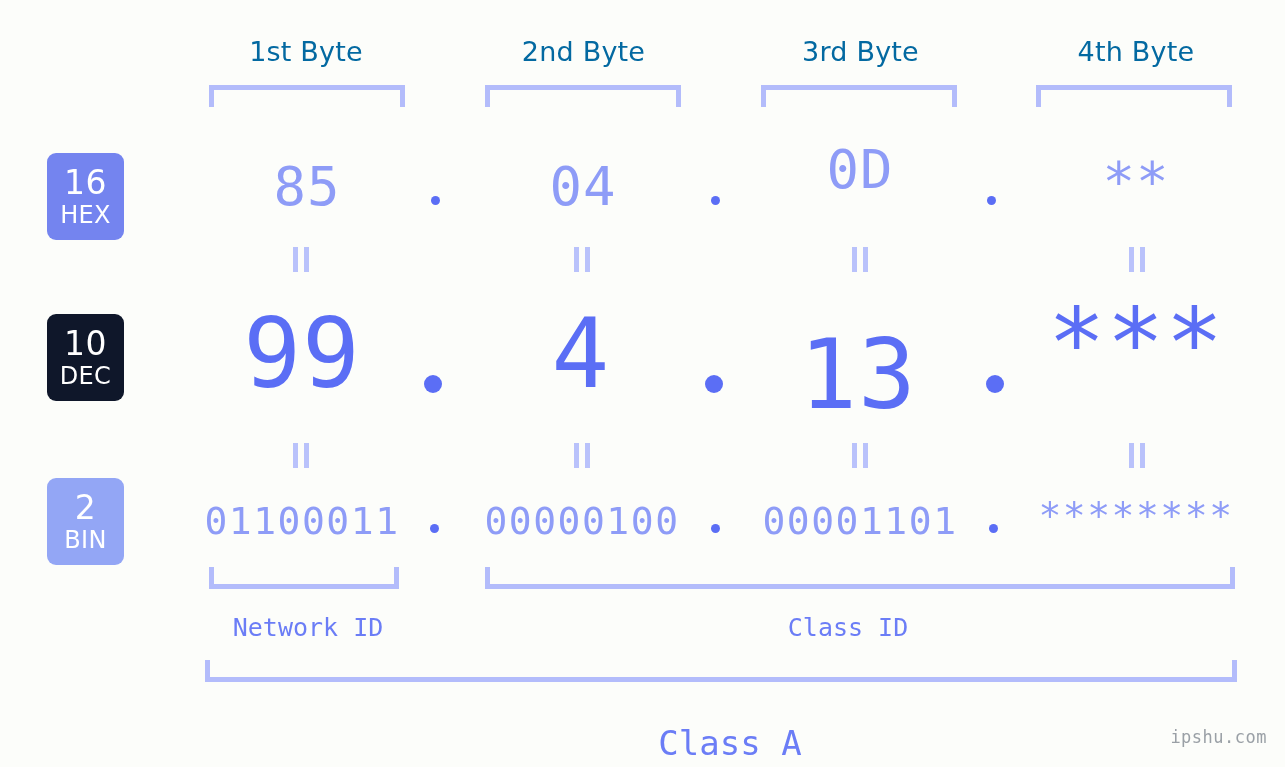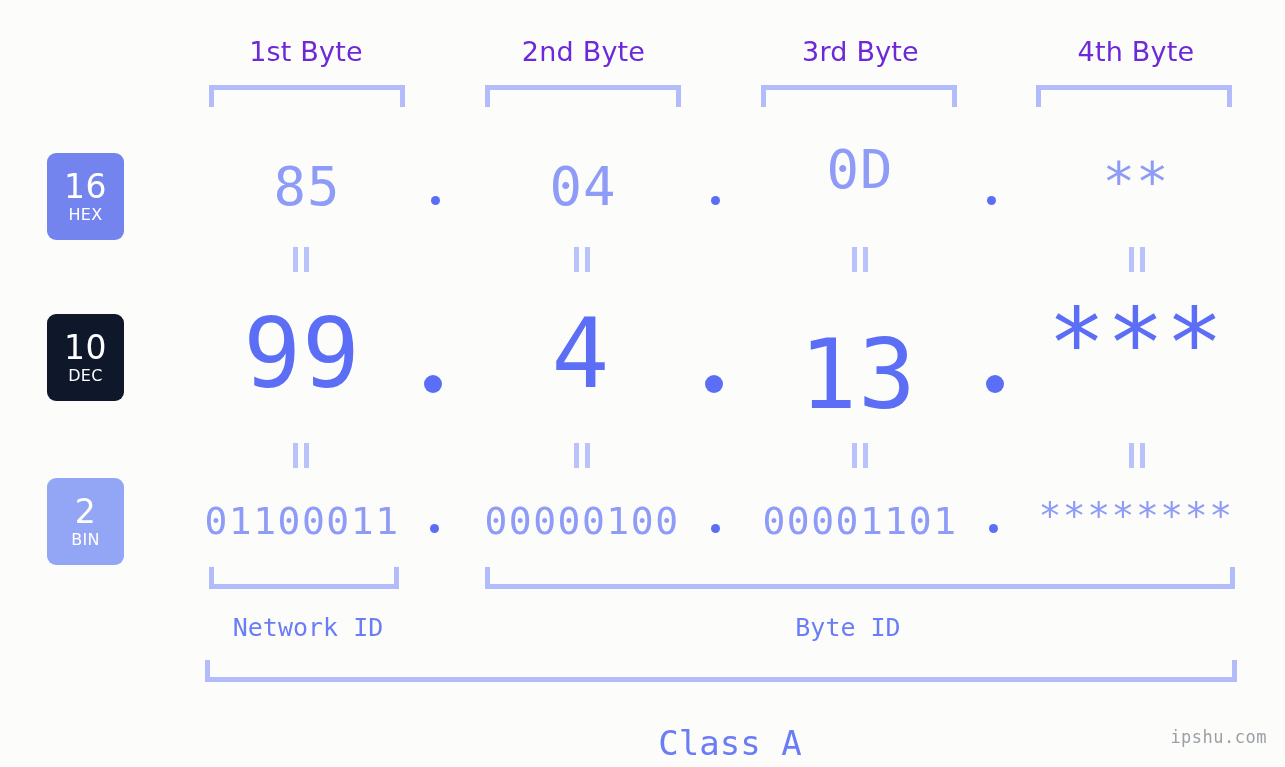--- a/index.html
+++ b/index.html
@@ -19,21 +19,21 @@
     position: absolute;
     left: 0; top: 0;
     width: 1285px;
     height: 767px;
   }
 
   
   .byte-label {
     position: absolute;
     text-align: center;
-    color: #6d28d9;
+    color: #0369a1;
     font-family: "DejaVu Sans", sans-serif;
     font-size: 27px;
     letter-spacing: 0.2px;
     white-space: nowrap;
   }
 
   
   .bracket {
     position: absolute;
     box-sizing: border-box;
@@ -61,21 +61,21 @@
     font-family: "DejaVu Sans", sans-serif;
     line-height: 1;
     box-sizing: border-box;
   }
   .badge .num {
     font-size: 33px;
     font-weight: 400;
     letter-spacing: 0.5px;
   }
   .badge .word {
-    font-size: 16px;
+    font-size: 24px;
     font-weight: 400;
     margin-top: 4px;
     letter-spacing: 0.3px;
   }
 
   
   .cell {
     position: absolute;
     text-align: center;
     white-space: nowrap;
@@ -253,20 +253,20 @@
     <div class="cell" style="left:761px; top:499px; width:198px;">00001101</div>
     <div class="dot dot-sm" style="left:989px; top:524px;"></div>
 
     <div class="cell" style="left:1037px; top:494px; width:198px;">********</div>
   </div>
 
   <div class="bracket bracket-up" style="left:209px; top:567px; width:190px;"></div>
   <div class="bracket bracket-up" style="left:485px; top:567px; width:750px;"></div>
 
   <div class="caption" style="left:204px; top:613px; width:208px;">Network ID</div>
-  <div class="caption" style="left:744px; top:613px; width:208px;">Byte ID</div>
+  <div class="caption" style="left:744px; top:613px; width:208px;">Class ID</div>
 
   <div class="bracket bracket-up" style="left:205px; top:660px; width:1032px;"></div>
   <div class="class-caption" style="left:580px; top:694px; width:300px;">Class A</div>
 
   <div class="watermark">ipshu.com</div>
 
 </div>
 
 </body></html>

